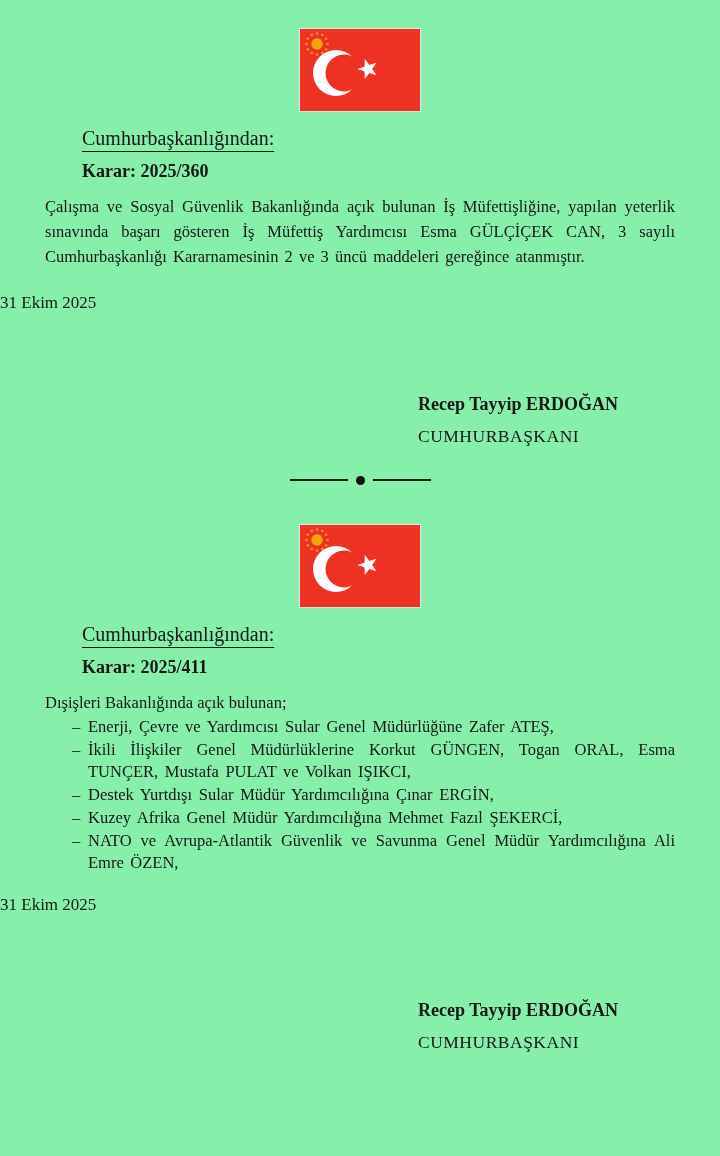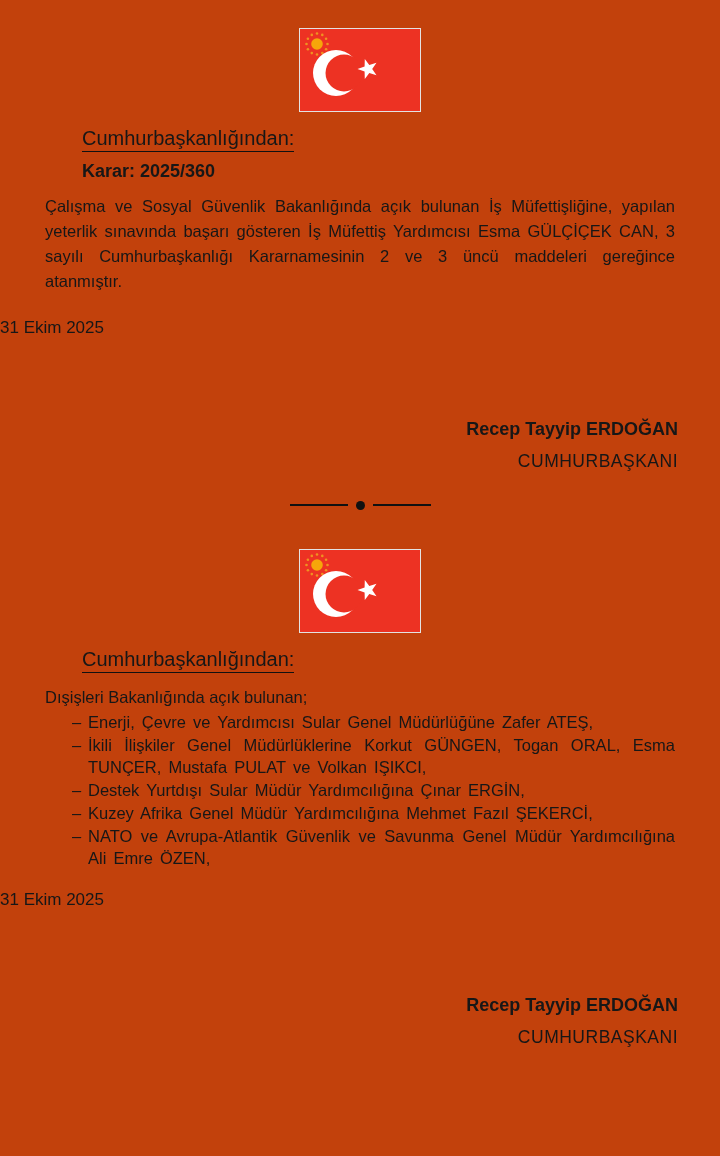--- a/index.html
+++ b/index.html
@@ -1,20 +1,20 @@
 <!DOCTYPE html>
 <html><head>
 <meta charset="utf-8">
 <style>
   html,body{margin:0;padding:0;background:#ffffff;}
   .page{
     position:relative;
     width:720px;height:1156px;
-    background:#c2410c;
-    font-family:Liberation Sans, sans-serif;
+    background:#86efac;
+    font-family:Liberation Serif, serif;
     color:#171717;
     overflow:hidden;
   }
   .flag-wrap{display:flex;justify-content:center;}
   .flag-wrap.first{padding-top:28px;}
   .flag-wrap.second{padding-top:39px;}
   .flag-svg{width:120px;height:82px;display:block;border:1px solid #e3e3e3;box-sizing:content-box;}
   .org-row{margin-left:82px;}
   .org{
     display:inline-block;
@@ -35,21 +35,21 @@
     position:relative;
     padding-left:43px;
     font-size:16.5px;line-height:22px;
     text-align:justify;word-spacing:2.5px;
     margin-bottom:1px;
   }
   .appointments .dash{position:absolute;left:27px;top:0;}
   .closing{margin:2px 45px 0 45px;font-size:16.5px;line-height:22px;}
   .date-line{margin-top:23px;text-align:left;font-size:17px;line-height:21px;}
   .date-line.second{margin-top:20px;}
-  .sig{margin:81px 0 0 418px;width:260px;text-align:right;}
+  .sig{margin:81px 0 0 418px;width:260px;text-align:left;}
   .sig.second{margin-top:85px;}
   .sig-name{font-size:18px;font-weight:bold;line-height:20px;}
   .sig-title{margin-top:12px;font-size:17.5px;line-height:20px;letter-spacing:0.5px;}
   .separator{
     margin-top:29px;height:10px;
     display:flex;align-items:center;justify-content:center;gap:8px;
   }
   .sep-line{width:58px;height:2px;background:#111;}
   .sep-dot{width:9px;height:9px;border-radius:50%;background:#111;}
 </style>
@@ -153,20 +153,21 @@
         </g>
         <g fill="#ffffff">
           <polygon points="57.5,40 64.6,42.5 64.8,50 69.3,44 76.5,46.2 72.2,40 76.5,33.8 69.3,36 64.8,30 64.6,37.5"></polygon>
         </g>
       </svg>
     </div>
 
     <div class="org-row">
       <span class="org">Cumhurbaşkanlığından:</span>
     </div>
+    <div class="karar">Karar: 2025/411</div>
 
     <p class="intro">Dışişleri Bakanlığında açık bulunan;</p>
 
     <ul class="appointments">
       <li>
         <span class="dash">–</span>
         <span>Enerji, Çevre ve Yardımcısı Sular Genel Müdürlüğüne Zafer ATEŞ,</span>
       </li>
       <li>
         <span class="dash">–</span>

